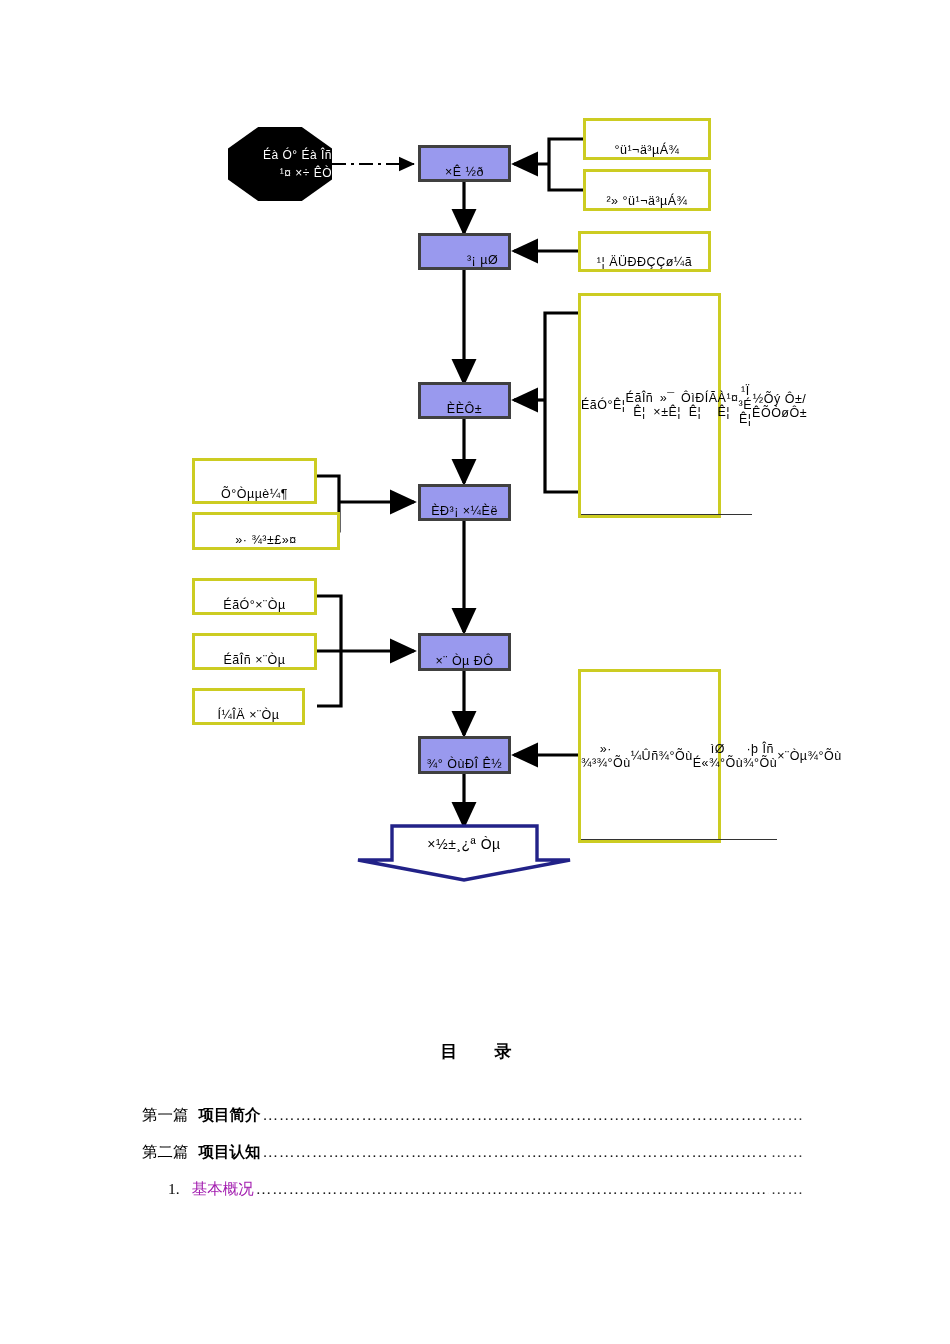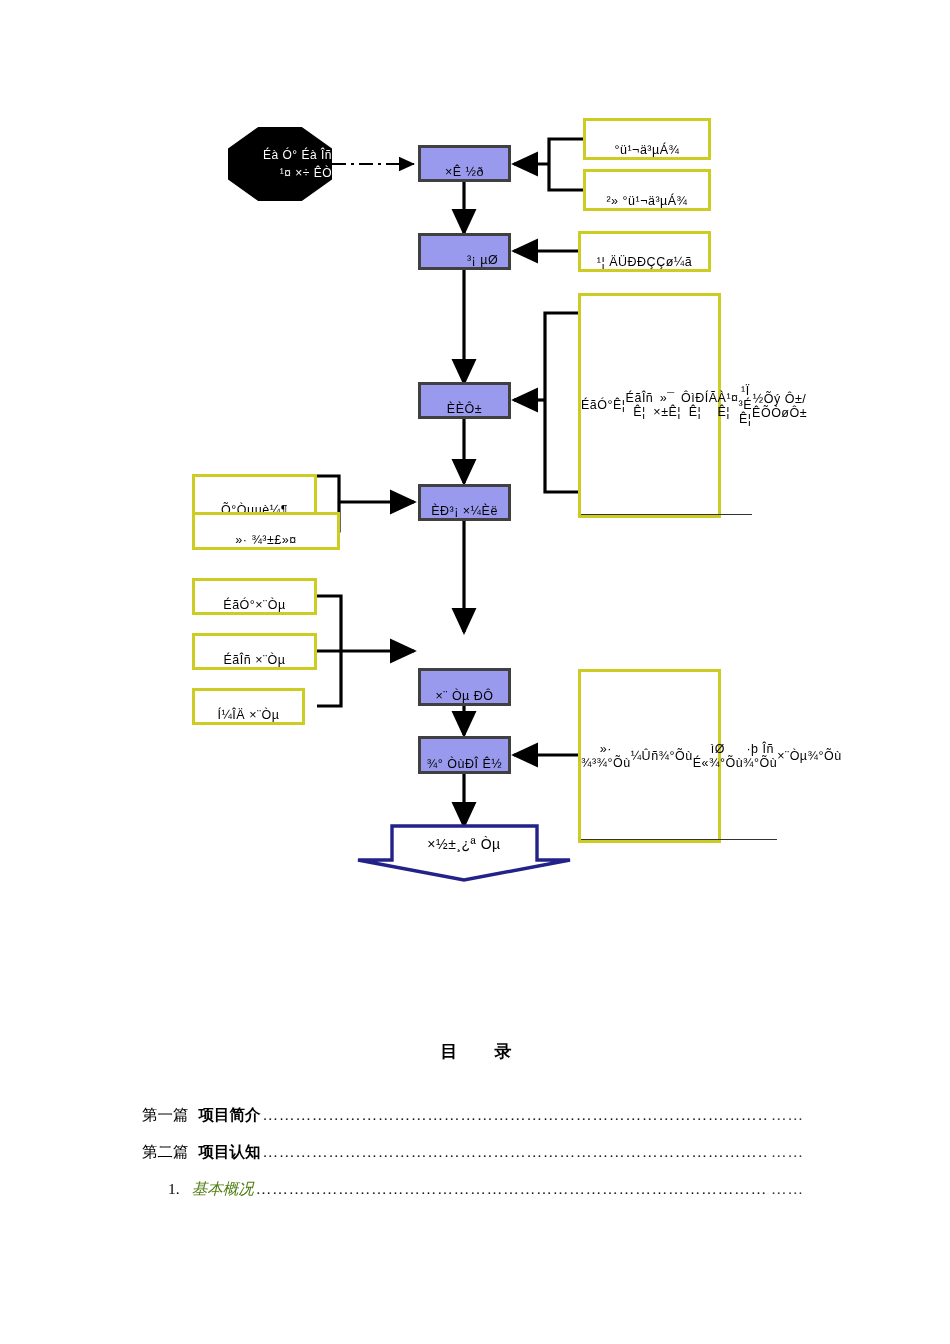--- a/index.html
+++ b/index.html
@@ -151,22 +151,21 @@
   }
   .toc-line .ttl {
     flex: 0 0 auto;
     font-family: "Liberation Sans", "DejaVu Sans", sans-serif;
     font-weight: bold;
     font-size: 15.5px;
   }
   .toc-line.sub .ttl {
     font-family: "Liberation Serif", "DejaVu Serif", serif;
     font-weight: normal;
-    color: #4d7c0f;
-    font-style: italic;
+    color: #a21caf;
   }
   .toc-line .leader {
     flex: 1 1 auto;
     overflow: hidden;
     margin: 0 2px;
     font-size: 15.5px;
     letter-spacing: 1px;
     color: #111111;
   }
   .toc-line .tail {
@@ -241,21 +240,21 @@
     </div>
 
     <div class="node proc" style="left:418px; top:382px; width:93px; height:37px;">
       <span>ÈÈÔ±</span>
     </div>
 
     <div class="node proc" style="left:418px; top:484px; width:93px; height:37px;">
       <span>ÈÐ³¡ ×¼Èë</span>
     </div>
 
-    <div class="node proc" style="left:418px; top:668px; width:93px; height:38px;">
+    <div class="node proc" style="left:418px; top:633px; width:93px; height:38px;">
       <span>×¨ Òµ ÐÔ</span>
     </div>
 
     <div class="node proc" style="left:418px; top:736px; width:93px; height:38px;">
       <span>¾° ÒùÐÎ Ê½</span>
     </div>
 
     <div class="node ybox" style="left:583px; top:118px; width:128px; height:42px;">
       <span>°ü¹¬ä³µÁ¾</span>
     </div>
@@ -270,21 +269,21 @@
     <div class="ylist" style="left:578px; top:293px; width:143px; height:225px;">
       <div class="row">ÉãÓ°Ê¦</div>
       <div class="row">ÉãÎñ Ê¦</div>
       <div class="row">»¯ ×±Ê¦</div>
       <div class="row">ÔìÐÍ Ê¦</div>
       <div class="row">ÃÀ¹¤ Ê¦</div>
       <div class="row">¹Ï ³É Ê¦</div>
       <div class="row">½Õý Ô±/ÊÕÒøÔ±</div>
     </div>
 
-    <div class="node ybox" style="left:192px; top:458px; width:125px; height:46px;margin-top:16px;">
+    <div class="node ybox" style="left:192px; top:458px; width:125px; height:46px;">
       <span>Õ°Òµµè¼¶</span>
     </div>
     <div class="node ybox" style="left:192px; top:512px; width:148px; height:38px;">
       <span>»· ¾³±£»¤</span>
     </div>
 
     <div class="node ybox" style="left:192px; top:578px; width:125px; height:37px;">
       <span>ÉãÓ°×¨Òµ</span>
     </div>
     <div class="node ybox" style="left:192px; top:633px; width:125px; height:37px;">

